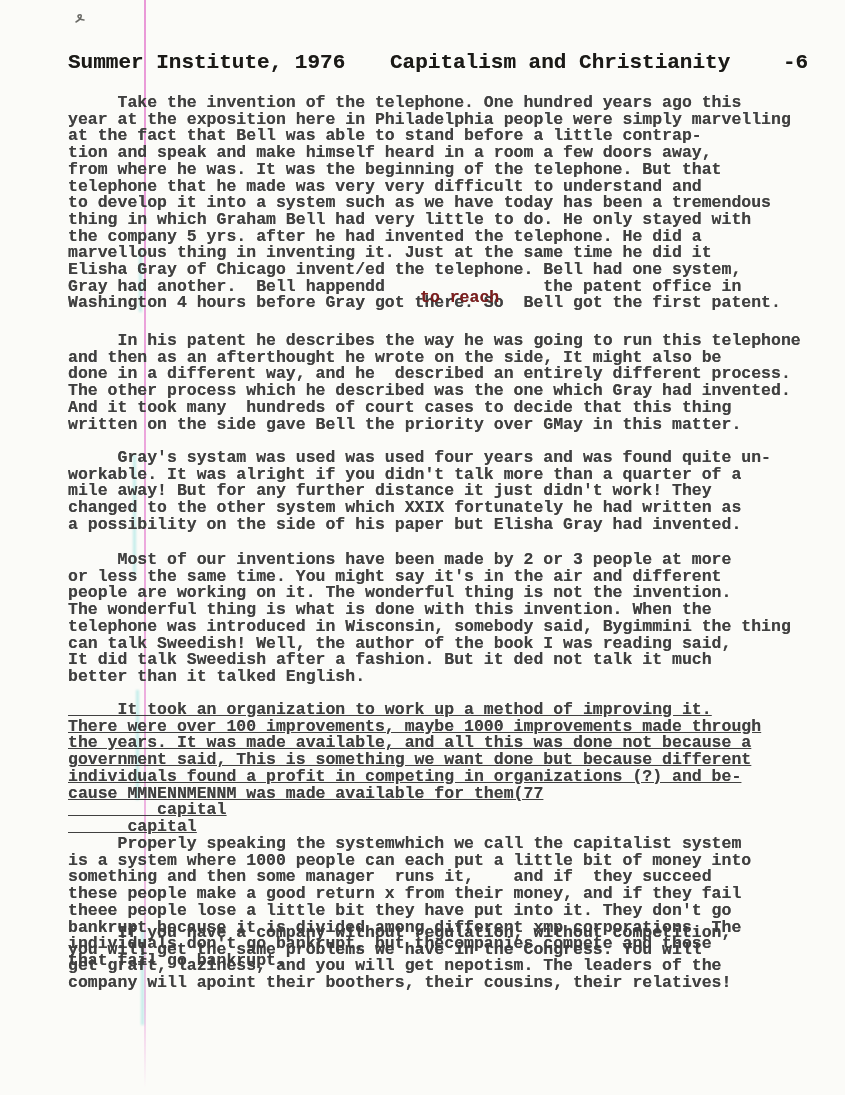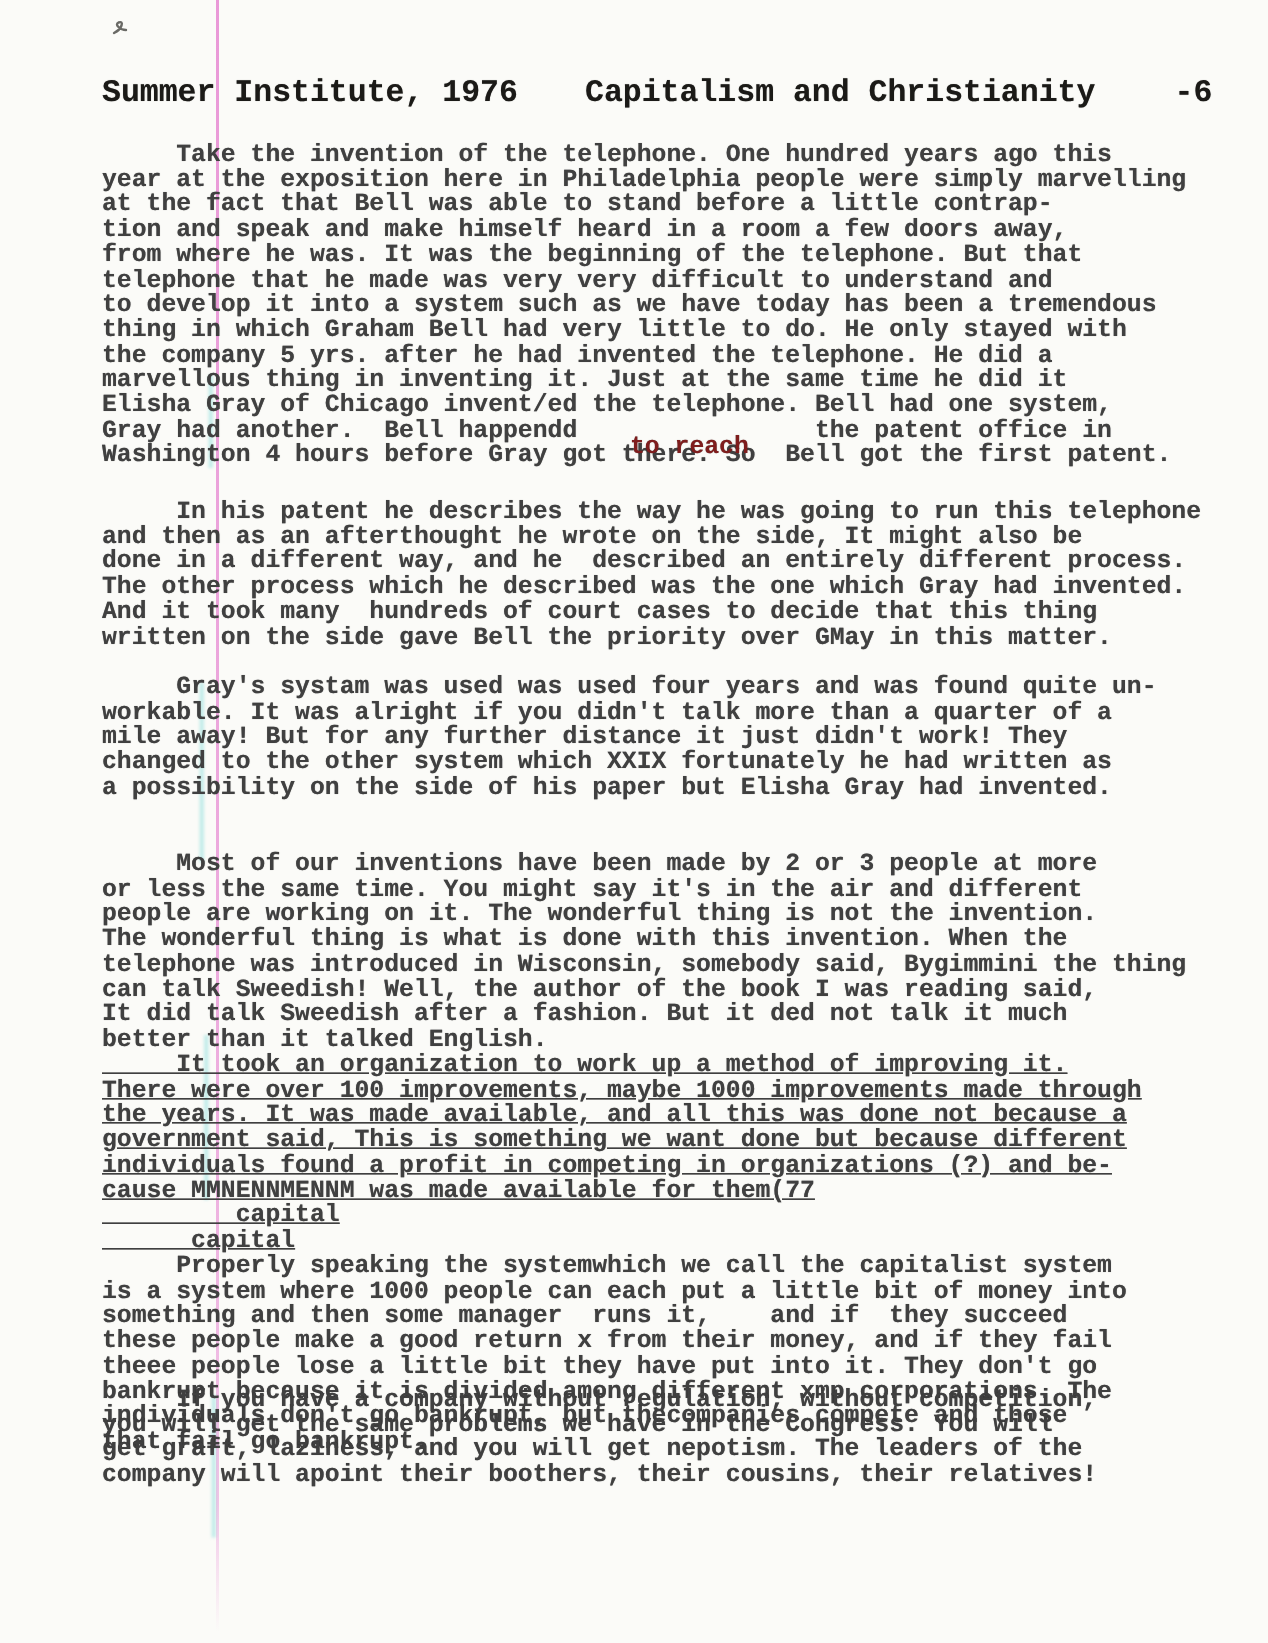--- a/index.html
+++ b/index.html
@@ -109,21 +109,21 @@
 The other process which he described was the one which Gray had invented.
 And it took many  hundreds of court cases to decide that this thing
 written on the side gave Bell the priority over GMay in this matter.</div>
 
   <div class="txt" style="top:450px;">     Gray's systam was used was used four years and was found quite un-
 workable. It was alright if you didn't talk more than a quarter of a
 mile away! But for any further distance it just didn't work! They
 changed to the other system which XXIX fortunately he had written as
 a possibility on the side of his paper but Elisha Gray had invented.</div>
 
-  <div class="txt" style="top:552px;margin-top:16px;">     Most of our inventions have been made by 2 or 3 people at more
+  <div class="txt" style="top:552px;">     Most of our inventions have been made by 2 or 3 people at more
 or less the same time. You might say it's in the air and different
 people are working on it. The wonderful thing is not the invention.
 The wonderful thing is what is done with this invention. When the
 telephone was introduced in Wisconsin, somebody said, Bygimmini the thing
 can talk Sweedish! Well, the author of the book I was reading said,
 It did talk Sweedish after a fashion. But it ded not talk it much
 better than it talked English.</div>
 
   <div class="txt" style="top:702px;text-decoration:underline;">     It took an organization to work up a method of improving it.
 There were over 100 improvements, maybe 1000 improvements made through

